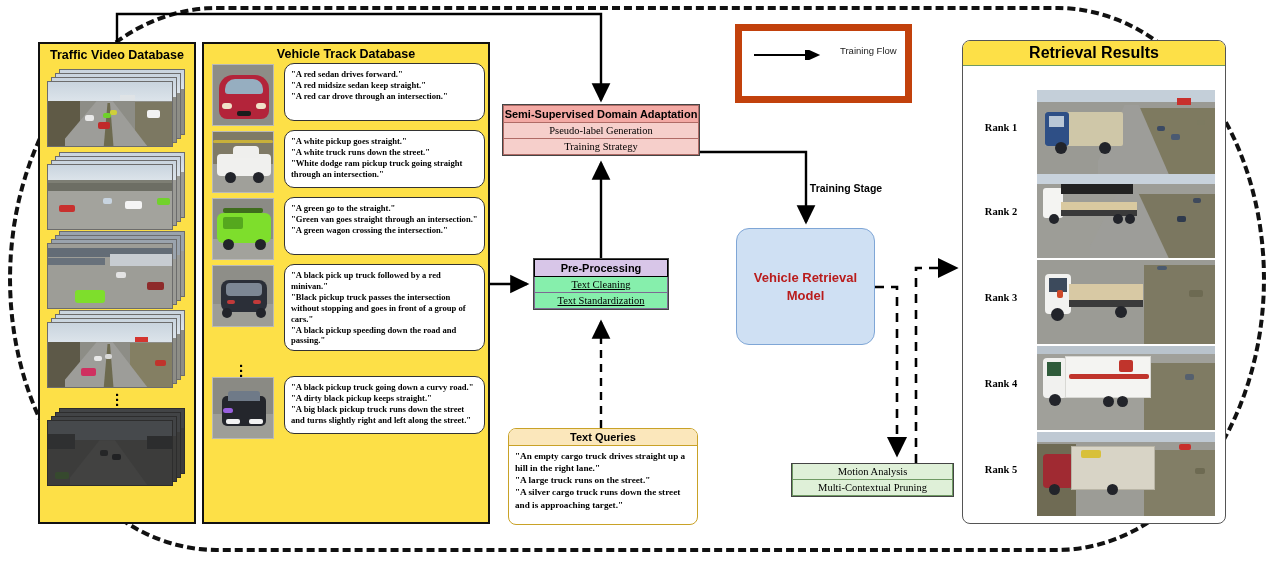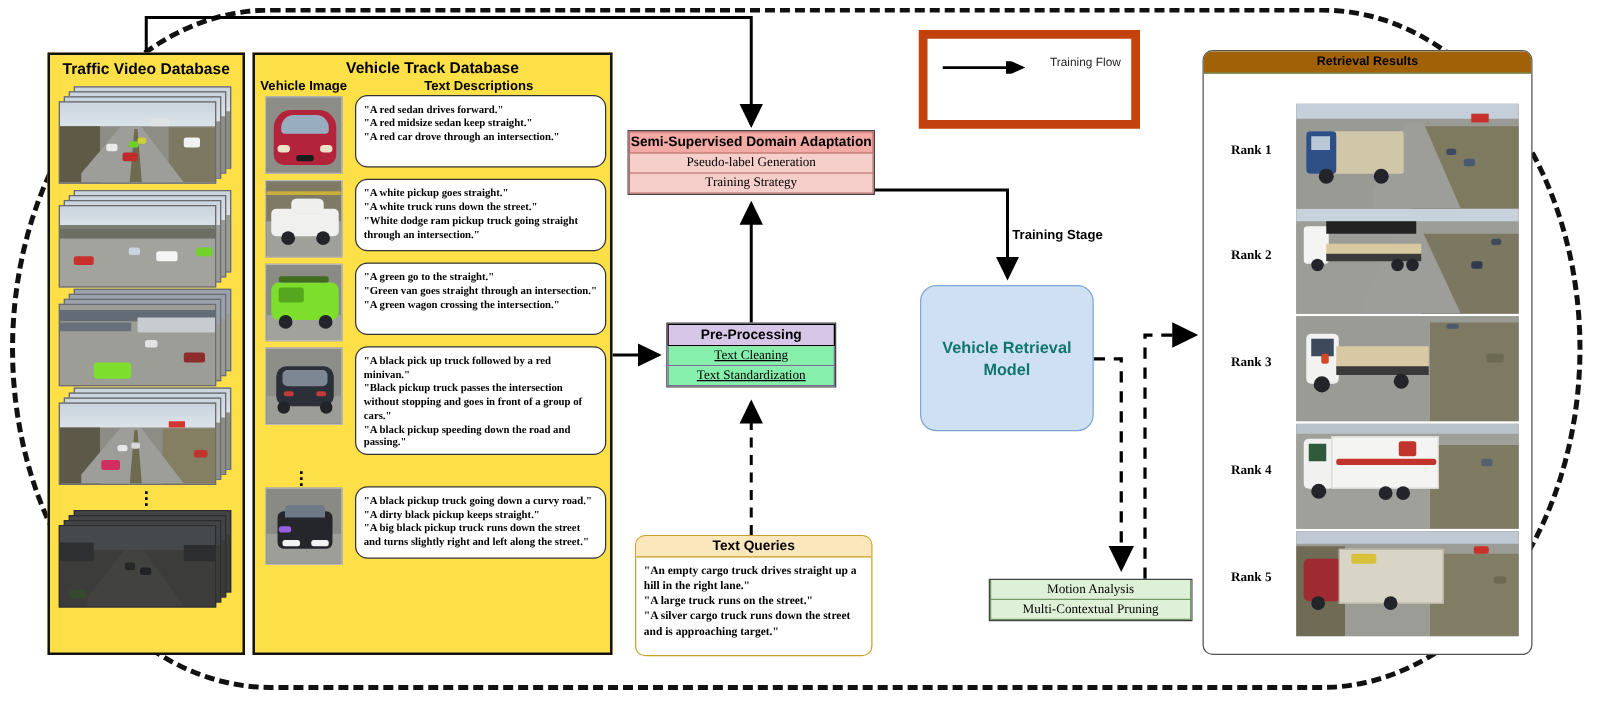--- a/index.html
+++ b/index.html
@@ -163,34 +163,34 @@
   }
   .legend-row { display:flex; align-items:center; height:39px; padding-left:12px; }
   .legend-label { font-size:9.5px; color:#222; margin-left:12px; }
   .lgline { width:74px; height:10px; position:relative; }
 
   
   #model {
     position:absolute; left:736px; top:228px; width:139px; height:117px;
     background:#cfe0f3; border:1.5px solid #7fa6d6; border-radius:13px;
     display:flex; align-items:center; justify-content:center;
-    text-align:center; font-weight:bold; font-size:13px; color:#0f766e; line-height:1.35;
+    text-align:center; font-weight:bold; font-size:13px; color:#b91c1c; line-height:1.35;
   }
   #training-stage-label {
     position:absolute; left:806px; top:182px; width:80px;
     font-size:10.5px; font-weight:bold; text-align:center; line-height:1.2; color:#000;
   }
 
   
   #results {
     position:absolute; left:962px; top:40px; width:264px; height:484px;
     border:1.5px solid #555; border-radius:8px; background:#fff; overflow:hidden;
   }
   #results .r-head {
-    background:#a16207; font-weight:bold; font-size:10px; text-align:center;
+    background:#fde047; font-weight:bold; font-size:16px; text-align:center;
     padding:3px 0; border-bottom:1px solid #6f9a63;
   }
   .rank-list { position:relative; height:452px; }
   .rank-label {
     position:absolute; left:6px; width:64px; text-align:center;
     font-family:"Liberation Serif", serif; font-weight:bold; font-size:10.5px; color:#000;
   }
   .rank-img {
     position:absolute; left:74px; width:178px; height:84px;
     border:0; overflow:hidden; background:#8e8e88;
@@ -398,24 +398,20 @@
           <div class="carS" style="left:42%;top:46%;width:8px;height:6px;background:#555a61"></div>
           <div class="carS" style="left:52%;top:52%;width:9px;height:6px;background:#4d525a"></div>
           <div class="carS" style="left:6%;top:80%;width:14px;height:7px;background:#63bb3b"></div>
         </div>
       </div>
     </div>
   </div>
 
   <div class="panel" id="track-db">
     <div class="panel-title">Vehicle Track Database</div>
-    <div class="subhead-row">
-      <div class="subhead veh">Vehicle Image</div>
-      <div class="subhead txt">Text Descriptions</div>
-    </div>
 
     <div class="track-row">
       <div class="veh-thumb">
         <div class="v-bg" style="background:#8d8d87"></div>
         <div class="v-body" style="left:6px;top:10px;width:50px;height:44px;background:#b3243a;border-radius:14px 14px 8px 8px"></div>
         <div class="v-win" style="left:12px;top:14px;width:38px;height:15px;background:#96aec0;border-radius:10px 10px 3px 3px"></div>
         <div class="carS" style="left:9px;top:38px;width:10px;height:6px;background:#f0e2c8;border-radius:4px"></div>
         <div class="carS" style="left:43px;top:38px;width:10px;height:6px;background:#f0e2c8;border-radius:4px"></div>
         <div class="carS" style="left:24px;top:46px;width:14px;height:5px;background:#1c1c1c"></div>
       </div>

